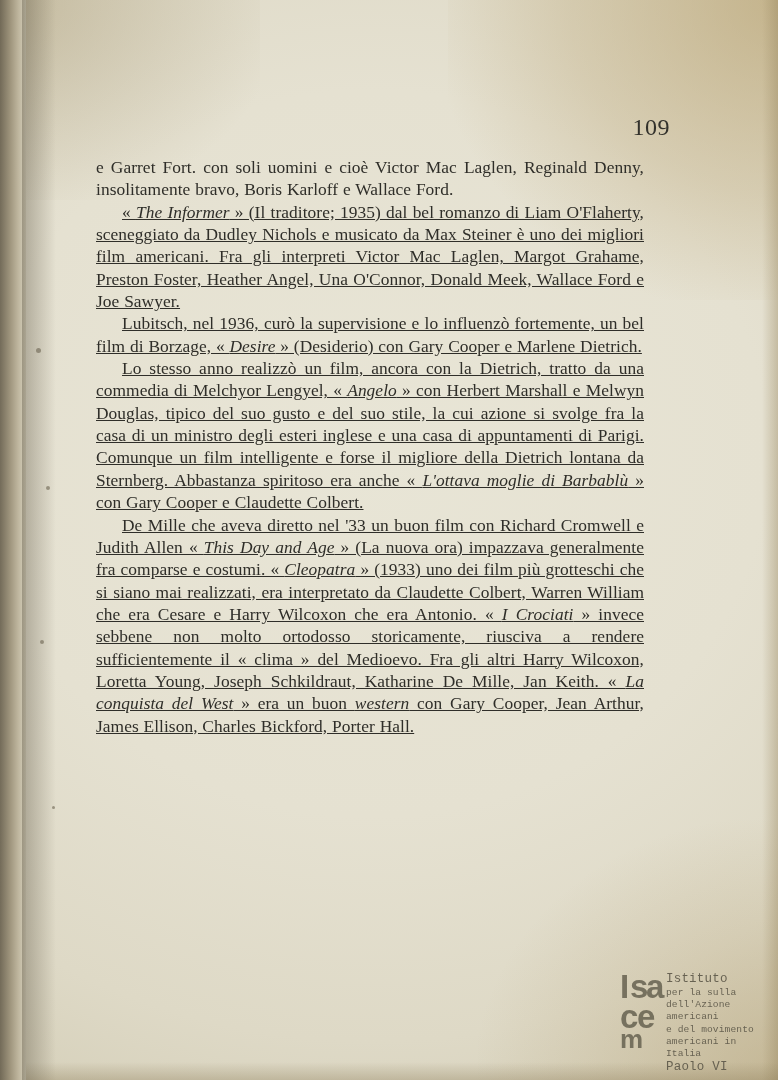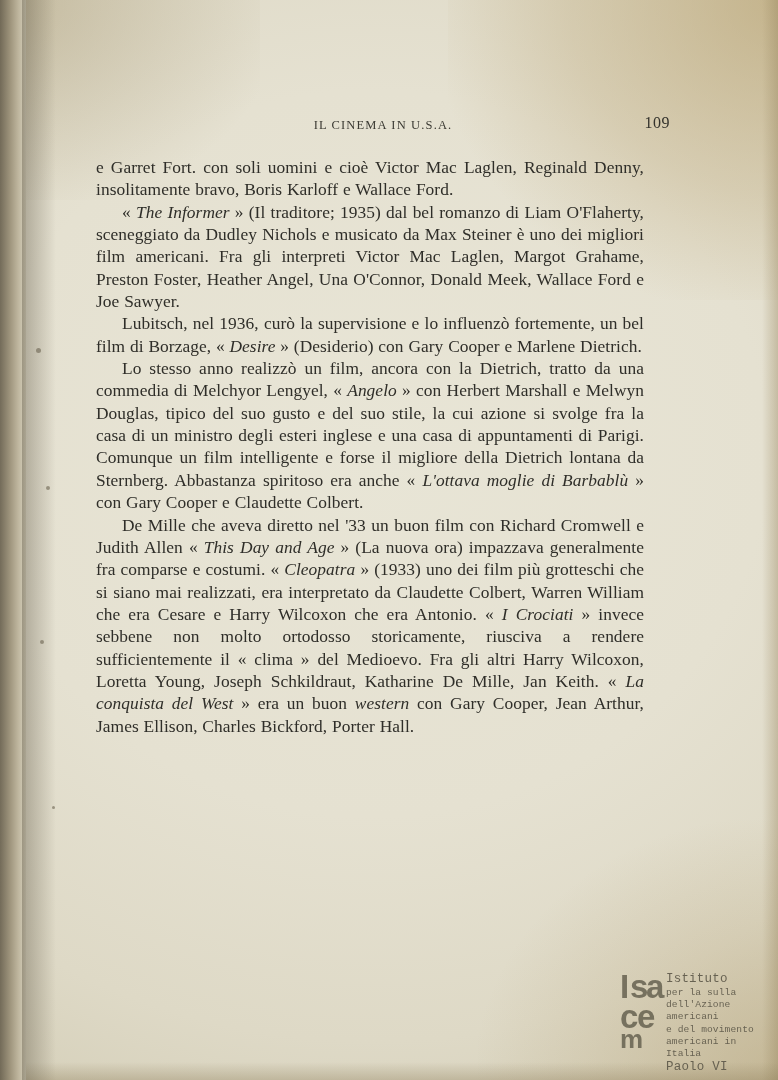--- a/index.html
+++ b/index.html
@@ -98,37 +98,38 @@
     letter-spacing: 1.15px;
     color: #3b3a33;
     font-variant: small-caps;
     text-transform: uppercase;
     padding-left: 26px;
   }
   #page-number {
     position: absolute;
     right: -26px;
     top: -4px;
-    font-size: 16px;
+    font-size: 24px;
     color: #33322c;
     letter-spacing: .5px;
   }
 
   p.para {
     margin: 0;
     font-size: 17.4px;
     line-height: 22.35px;
     color: #2f2e29;
     text-align: justify;
     text-justify: inter-word;
     letter-spacing: .05px;
     word-spacing: .4px;
   }
   p.indent {
     text-indent: 26px;
+    text-decoration: underline;
   }
   em {
     font-style: italic;
   }
 
   
   #stamp {
     position: absolute;
     right: 18px;
     bottom: 16px;
@@ -183,21 +184,20 @@
   <div id="gutter-shadow"></div>
 
   <div class="speck" style="left:36px; top:348px; width:5px; height:5px;"></div>
   <div class="speck" style="left:46px; top:486px; width:4px; height:4px;"></div>
   <div class="speck" style="left:40px; top:640px; width:4px; height:4px;"></div>
   <div class="speck" style="left:52px; top:806px; width:3px; height:3px;"></div>
 
   <div id="text-column">
 
     <div id="running-head">
-      <div id="running-title">IL CINEMA IN U.S.A.</div>
       <div id="page-number">109</div>
     </div>
 
     <div id="body-text">
         <p class="para">e Garret Fort. con soli uomini e cioè Victor Mac Laglen, Reginald Denny, insolitamente bravo, Boris Karloff e Wallace Ford.</p>
         <p class="para indent">« <em>The Informer</em> » (Il traditore; 1935) dal bel romanzo di Liam O'Flaherty, sceneggiato da Dudley Nichols e musicato da Max Steiner è uno dei migliori film americani. Fra gli interpreti Victor Mac Laglen, Margot Grahame, Preston Foster, Heather Angel, Una O'Connor, Donald Meek, Wallace Ford e Joe Sawyer.</p>
         <p class="para indent">Lubitsch, nel 1936, curò la supervisione e lo influenzò fortemente, un bel film di Borzage, « <em>Desire</em> » (Desiderio) con Gary Cooper e Marlene Dietrich.</p>
         <p class="para indent">Lo stesso anno realizzò un film, ancora con la Dietrich, tratto da una commedia di Melchyor Lengyel, « <em>Angelo</em> » con Herbert Marshall e Melwyn Douglas, tipico del suo gusto e del suo stile, la cui azione si svolge fra la casa di un ministro degli esteri inglese e una casa di appuntamenti di Parigi. Comunque un film intelligente e forse il migliore della Dietrich lontana da Sternberg. Abbastanza spiritoso era anche « <em>L'ottava moglie di Barbablù</em> » con Gary Cooper e Claudette Colbert.</p>
         <p class="para indent">De Mille che aveva diretto nel '33 un buon film con Richard Cromwell e Judith Allen « <em>This Day and Age</em> » (La nuova ora) impazzava generalmente fra comparse e costumi. « <em>Cleopatra</em> » (1933) uno dei film più grotteschi che si siano mai realizzati, era interpretato da Claudette Colbert, Warren William che era Cesare e Harry Wilcoxon che era Antonio. « <em>I Crociati</em> » invece sebbene non molto ortodosso storicamente, riusciva a rendere sufficientemente il « clima » del Medioevo. Fra gli altri Harry Wilcoxon, Loretta Young, Joseph Schkildraut, Katharine De Mille, Jan Keith. « <em>La conquista del West</em> » era un buon <em>western</em> con Gary Cooper, Jean Arthur, James Ellison, Charles Bickford, Porter Hall.</p>
       </div>

